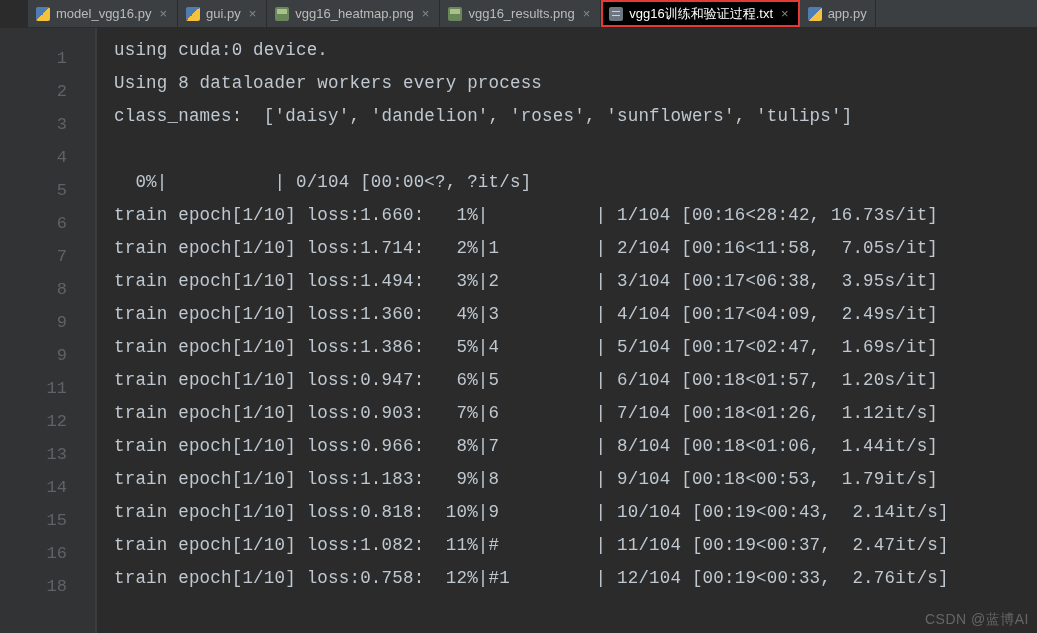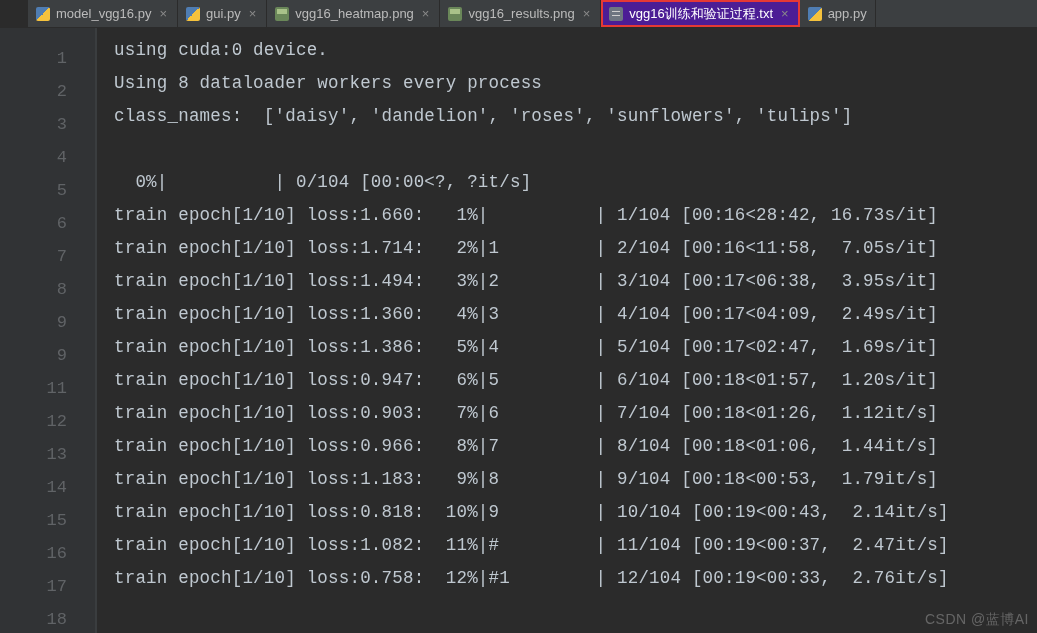--- a/index.html
+++ b/index.html
@@ -26,21 +26,21 @@
   .tab {
     display: flex;
     align-items: center;
     padding: 0 8px;
     gap: 6px;
     border-right: 1px solid #2b2b2b;
     cursor: pointer;
     white-space: nowrap;
   }
   .tab.active {
-    background: #4c1d95;
+    background: #000000;
     color: #ffffff;
     outline: 2px solid #e53935;
     outline-offset: -2px;
   }
   .tab .icon { width: 14px; height: 14px; flex: 0 0 14px; }
   .tab .close {
     color: #8a8a8a;
     font-size: 13px;
     line-height: 1;
     padding: 0 2px;
@@ -176,21 +176,20 @@
     <div class="ln">7</div>
     <div class="ln">8</div>
     <div class="ln">9</div>
     <div class="ln">9</div>
     <div class="ln">11</div>
     <div class="ln">12</div>
     <div class="ln">13</div>
     <div class="ln">14</div>
     <div class="ln">15</div>
     <div class="ln">16</div>
-    <div class="ln">17</div>
     <div class="ln">18</div>
   </div>
   <div class="code">
     <div class="vline"></div>
     <div class="codeline">using cuda:0 device.</div>
     <div class="codeline">Using 8 dataloader workers every process</div>
     <div class="codeline">class_names:  ['daisy', 'dandelion', 'roses', 'sunflowers', 'tulips']</div>
     <div class="codeline"></div>
     <div class="codeline">  0%|          | 0/104 [00:00&lt;?, ?it/s]</div>
     <div class="codeline">train epoch[1/10] loss:1.660:   1%|          | 1/104 [00:16&lt;28:42, 16.73s/it]</div>

